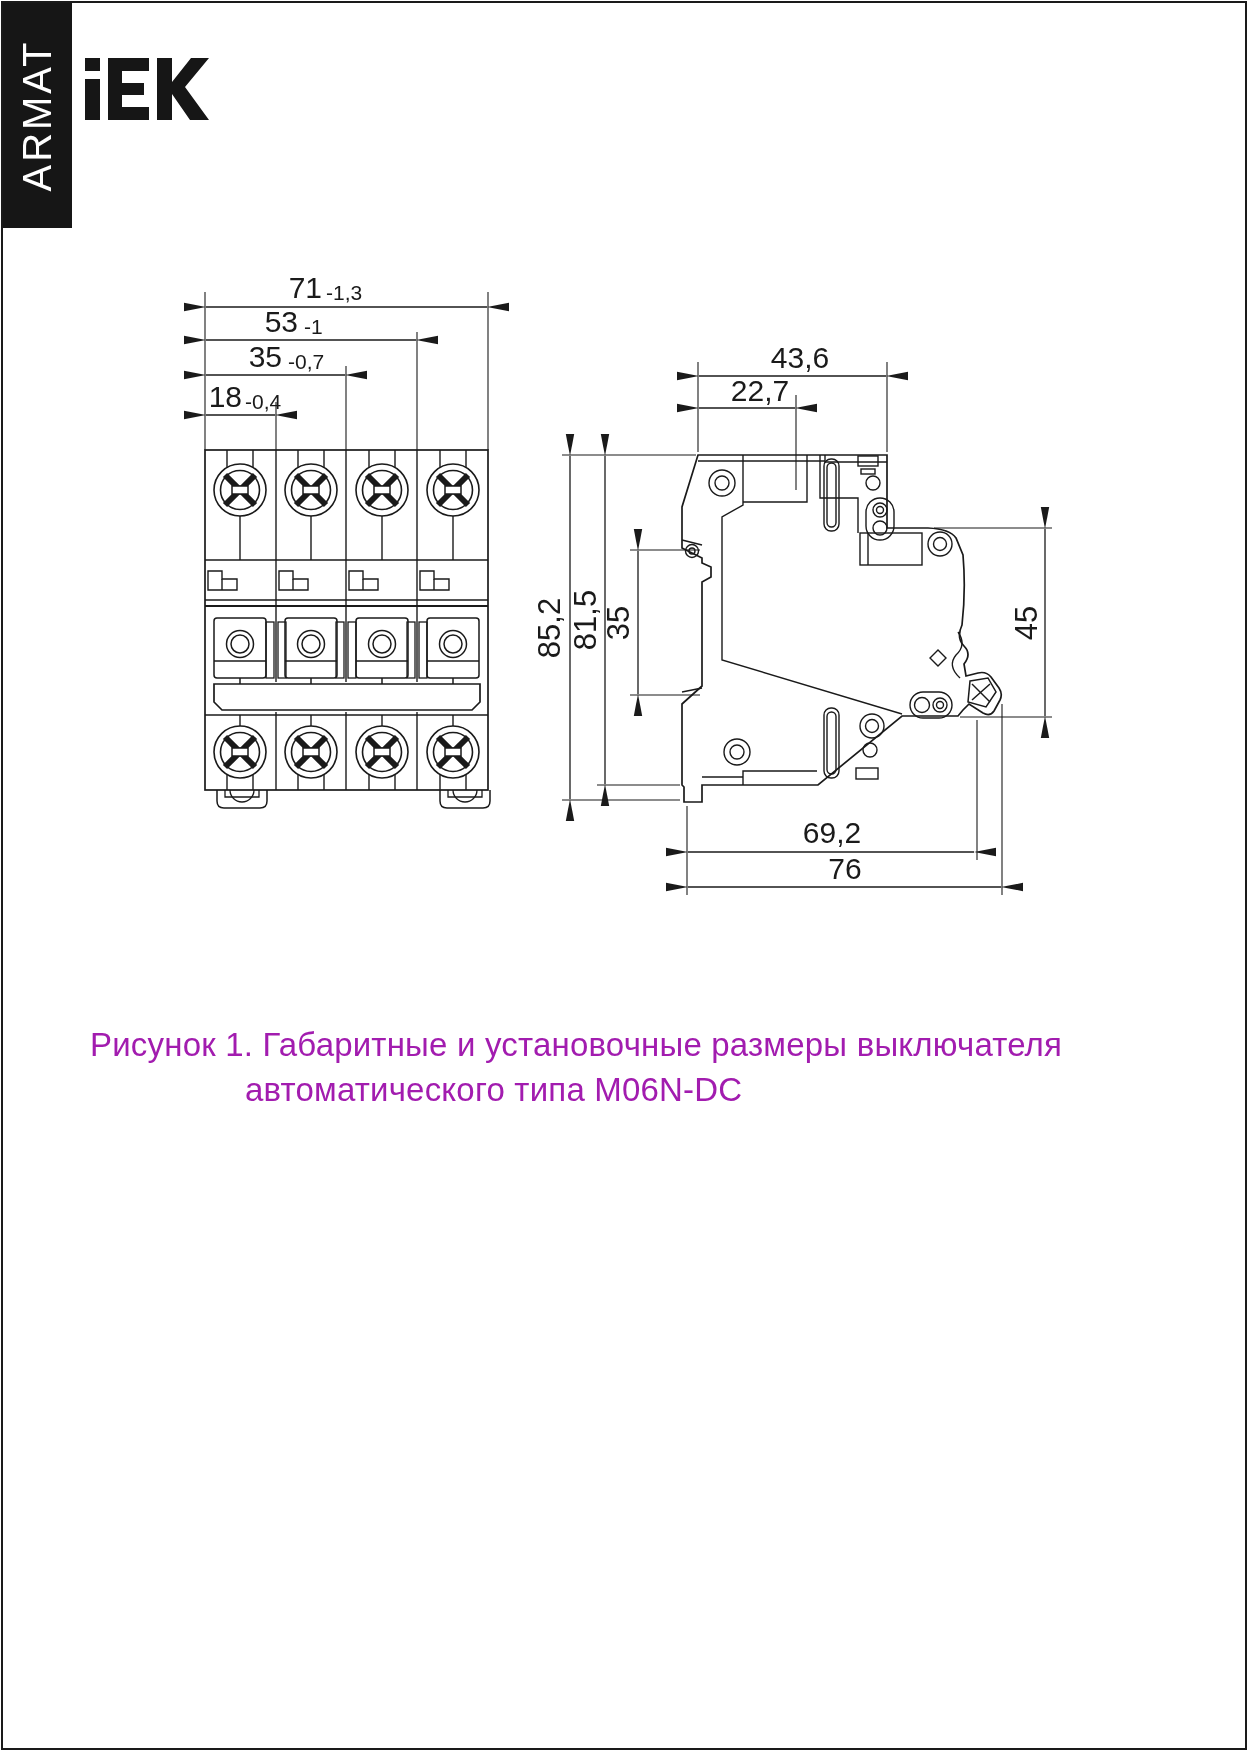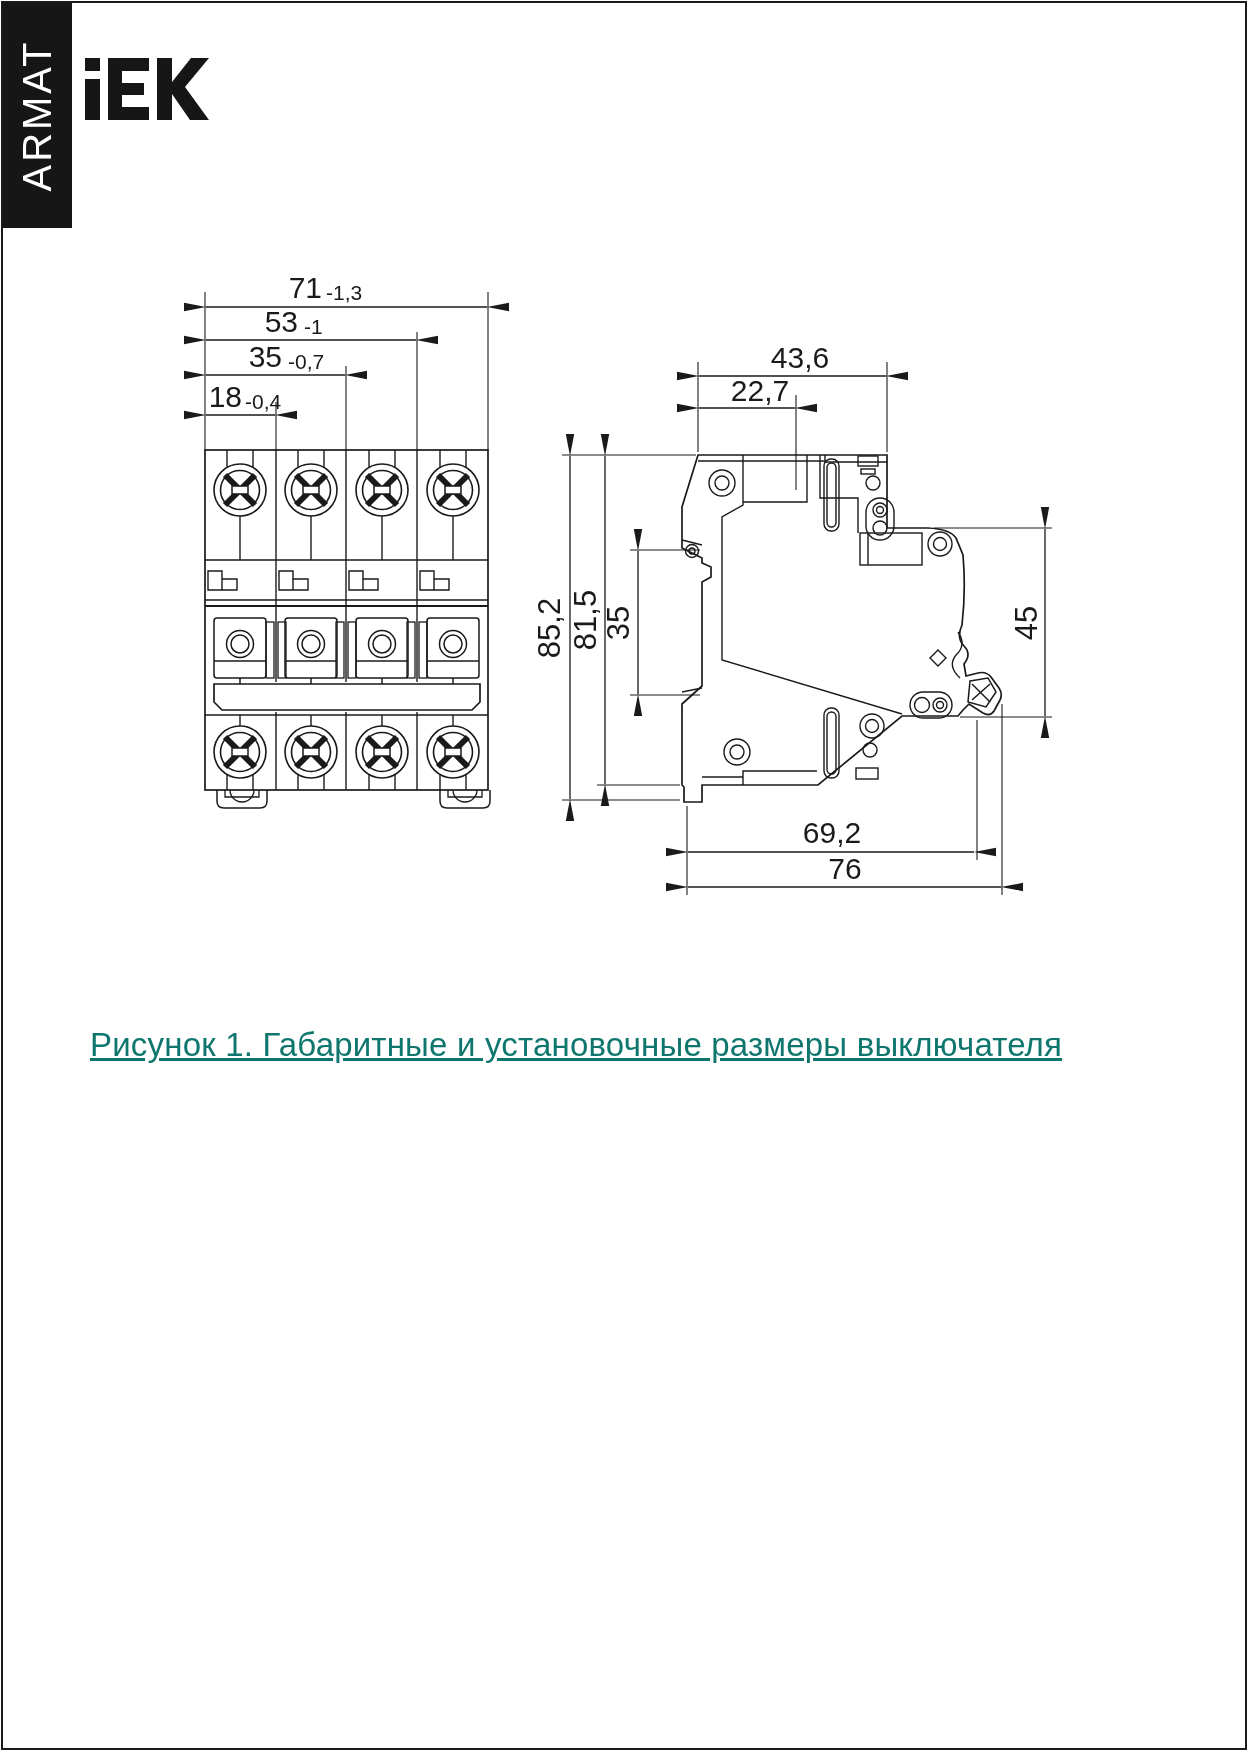--- a/index.html
+++ b/index.html
@@ -14,21 +14,21 @@
     background:#161616;display:flex;align-items:center;justify-content:center;
   }
   .brand-strip span{
     color:#ffffff;font-size:40px;letter-spacing:3px;font-weight:400;
     transform:rotate(-90deg);white-space:nowrap;
   }
   .logo{position:absolute;left:85px;top:52px;}
   .drawing{position:absolute;}
   .front-view{left:170px;top:240px;}
   .side-view{left:500px;top:240px;}
-  .caption{position:absolute;font-size:33px;color:#0f766e;letter-spacing:0.2px;text-decoration:underline;}
+  .caption{position:absolute;font-size:33px;color:#a21caf;letter-spacing:0.2px;}
   .caption.l1{left:90px;top:1026px;}
   .caption.l2{left:245px;top:1071px;}
   svg text{fill:#1a1a1a;font-family:"Liberation Sans", sans-serif;}
   .dimv{font-size:30px;}
   .dimt{font-size:21px;}
   .dimr{font-size:31px;}
 </style>
 </head>
 <body>
 
@@ -376,13 +376,14 @@
 
       <g stroke-width="1.5">
         <path d="M470,441 L488,438 L496,452 L486,467 L468,462 Z"></path>
         <line x1="472" y1="444" x2="490" y2="462"></line>
         <line x1="472" y1="460" x2="490" y2="444"></line>
       </g>
     </g>
   </svg>
 
   <div class="caption l1">Рисунок 1. Габаритные и установочные размеры выключателя</div>
+  <div class="caption l2">автоматического типа M06N-DC</div>
 </div>
 
 </body></html>

